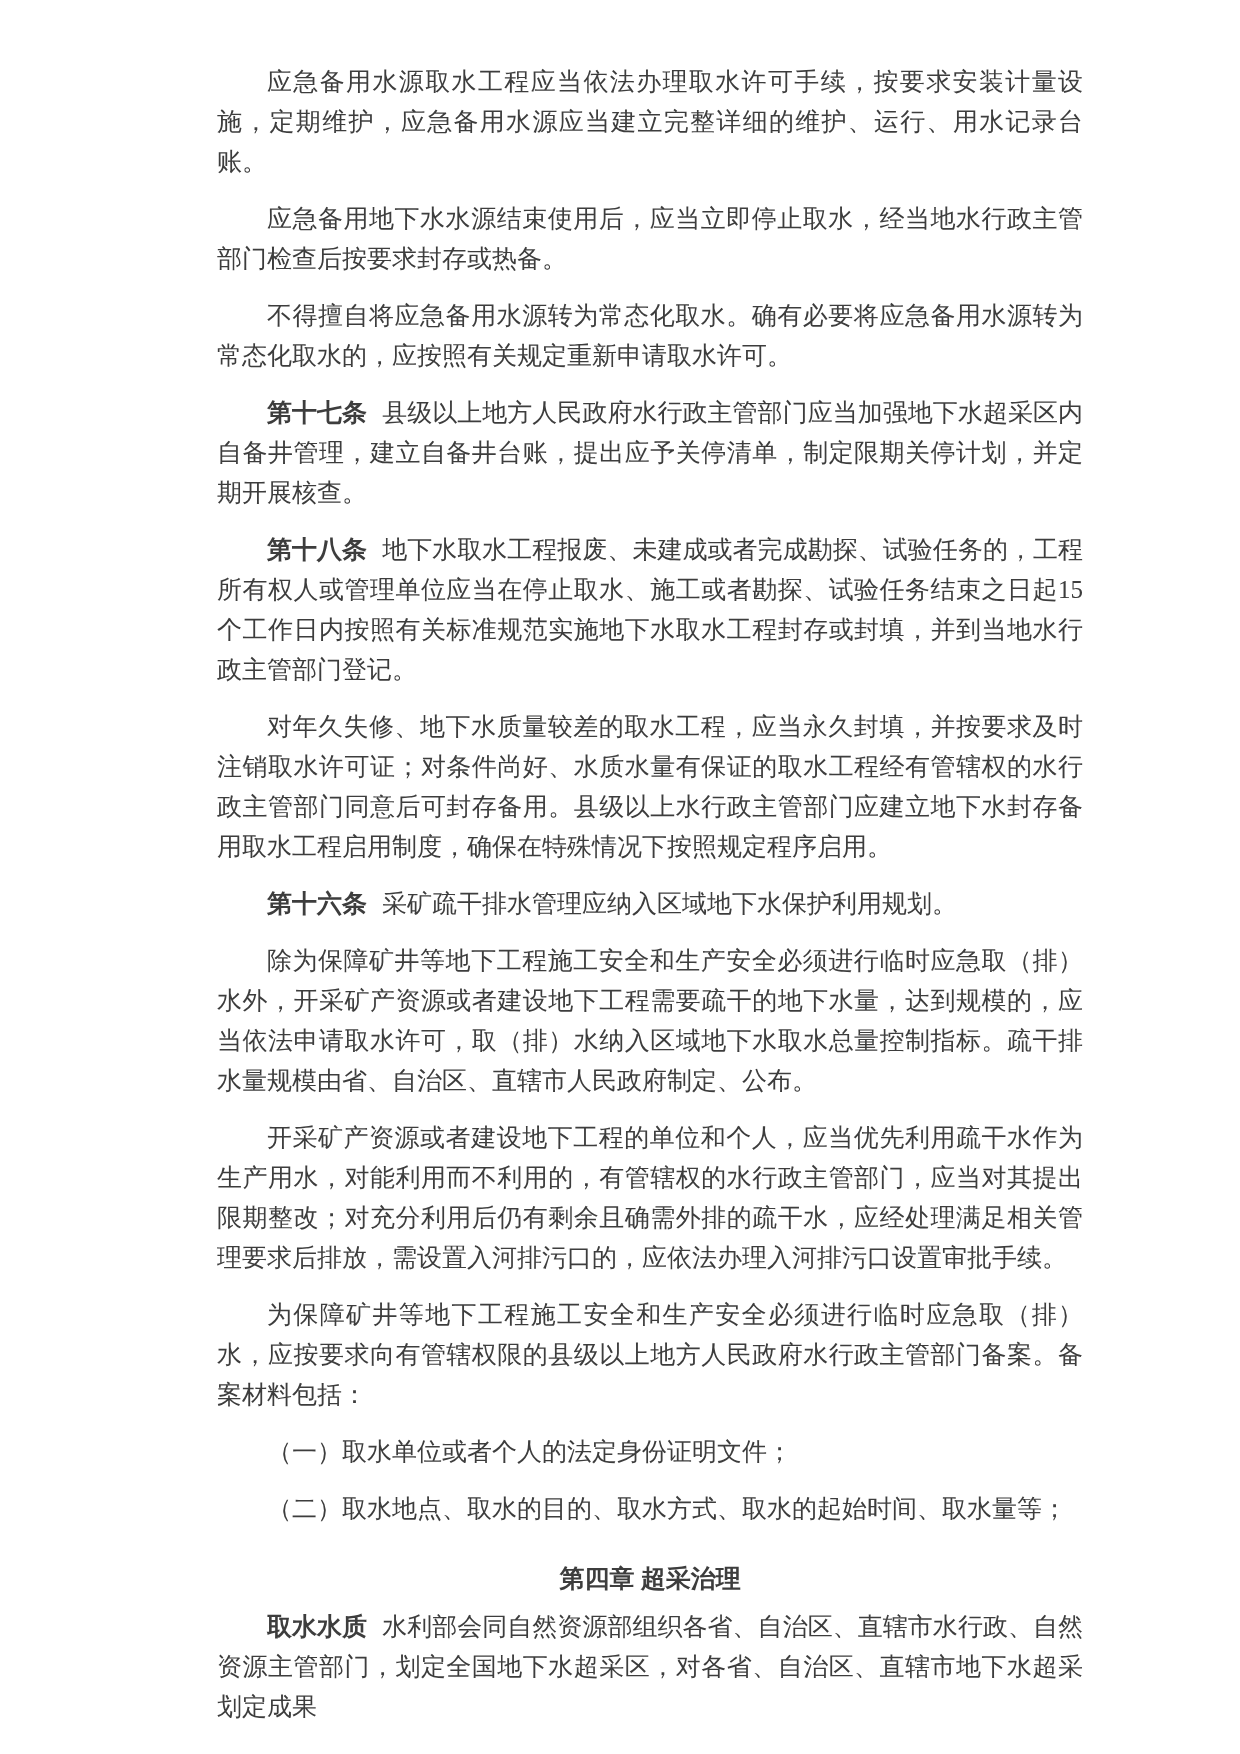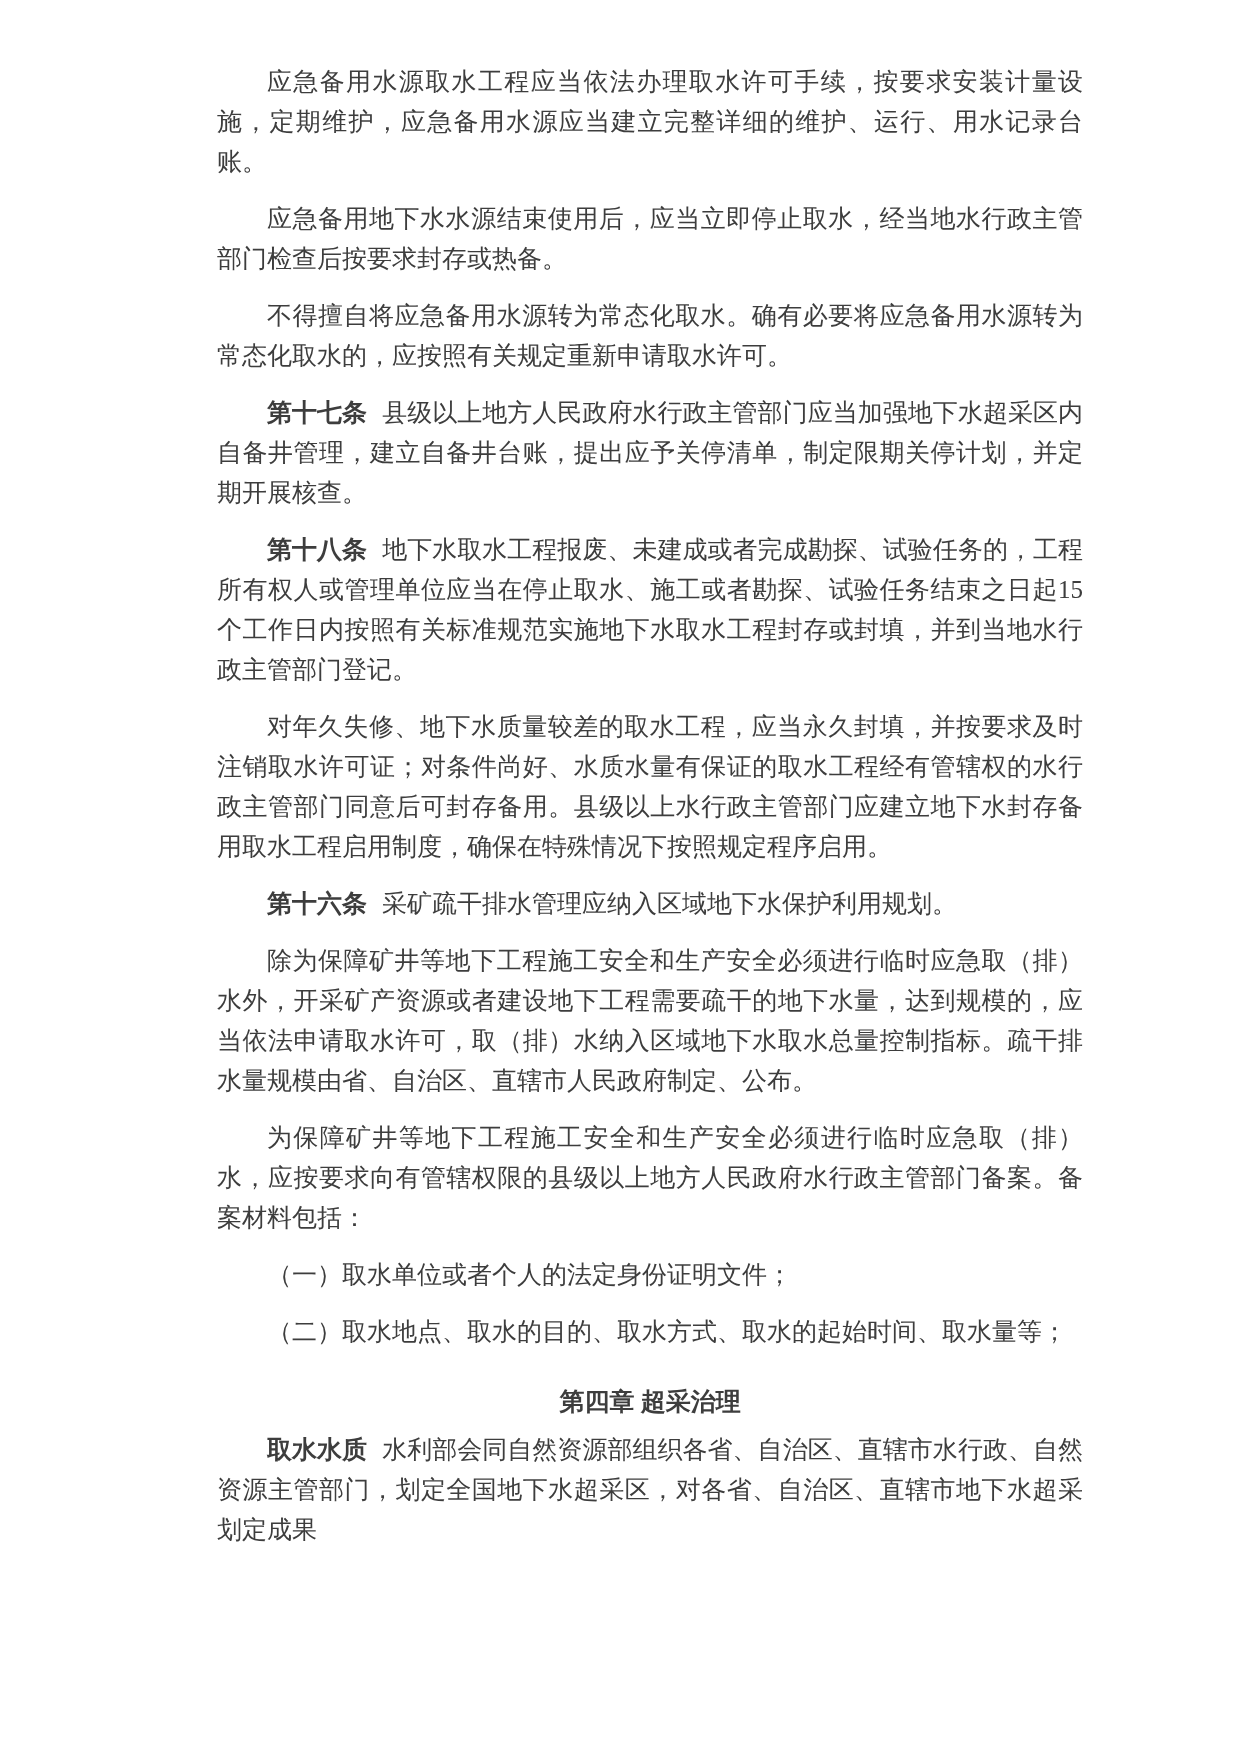--- a/index.html
+++ b/index.html
@@ -45,19 +45,20 @@
 <div class="doc">
   <main>
       <p class="para body">应急备用水源取水工程应当依法办理取水许可手续，按要求安装计量设施，定期维护，应急备用水源应当建立完整详细的维护、运行、用水记录台账。</p>
       <p class="para body">应急备用地下水水源结束使用后，应当立即停止取水，经当地水行政主管部门检查后按要求封存或热备。</p>
       <p class="para body">不得擅自将应急备用水源转为常态化取水。确有必要将应急备用水源转为常态化取水的，应按照有关规定重新申请取水许可。</p>
       <p class="para article"><span class="term">第十七条</span>县级以上地方人民政府水行政主管部门应当加强地下水超采区内自备井管理，建立自备井台账，提出应予关停清单，制定限期关停计划，并定期开展核查。</p>
       <p class="para article"><span class="term">第十八条</span>地下水取水工程报废、未建成或者完成勘探、试验任务的，工程所有权人或管理单位应当在停止取水、施工或者勘探、试验任务结束之日起15个工作日内按照有关标准规范实施地下水取水工程封存或封填，并到当地水行政主管部门登记。</p>
       <p class="para body">对年久失修、地下水质量较差的取水工程，应当永久封填，并按要求及时注销取水许可证；对条件尚好、水质水量有保证的取水工程经有管辖权的水行政主管部门同意后可封存备用。县级以上水行政主管部门应建立地下水封存备用取水工程启用制度，确保在特殊情况下按照规定程序启用。</p>
       <p class="para article"><span class="term">第十六条</span>采矿疏干排水管理应纳入区域地下水保护利用规划。</p>
       <p class="para body">除为保障矿井等地下工程施工安全和生产安全必须进行临时应急取（排）水外，开采矿产资源或者建设地下工程需要疏干的地下水量，达到规模的，应当依法申请取水许可，取（排）水纳入区域地下水取水总量控制指标。疏干排水量规模由省、自治区、直辖市人民政府制定、公布。</p>
+      <p class="para body">开采矿产资源或者建设地下工程的单位和个人，应当优先利用疏干水作为生产用水，对能利用而不利用的，有管辖权的水行政主管部门，应当对其提出限期整改；对充分利用后仍有剩余且确需外排的疏干水，应经处理满足相关管理要求后排放，需设置入河排污口的，应依法办理入河排污口设置审批手续。</p>
       <p class="para body">为保障矿井等地下工程施工安全和生产安全必须进行临时应急取（排）水，应按要求向有管辖权限的县级以上地方人民政府水行政主管部门备案。备案材料包括：</p>
       <p class="para body">（一）取水单位或者个人的法定身份证明文件；</p>
       <p class="para body">（二）取水地点、取水的目的、取水方式、取水的起始时间、取水量等；</p>
       <p class="para chapter">第四章 超采治理</p>
       <p class="para article"><span class="term">取水水质</span>水利部会同自然资源部组织各省、自治区、直辖市水行政、自然资源主管部门，划定全国地下水超采区，对各省、自治区、直辖市地下水超采划定成果</p>
     </main>
 </div>
 
 </body></html>

